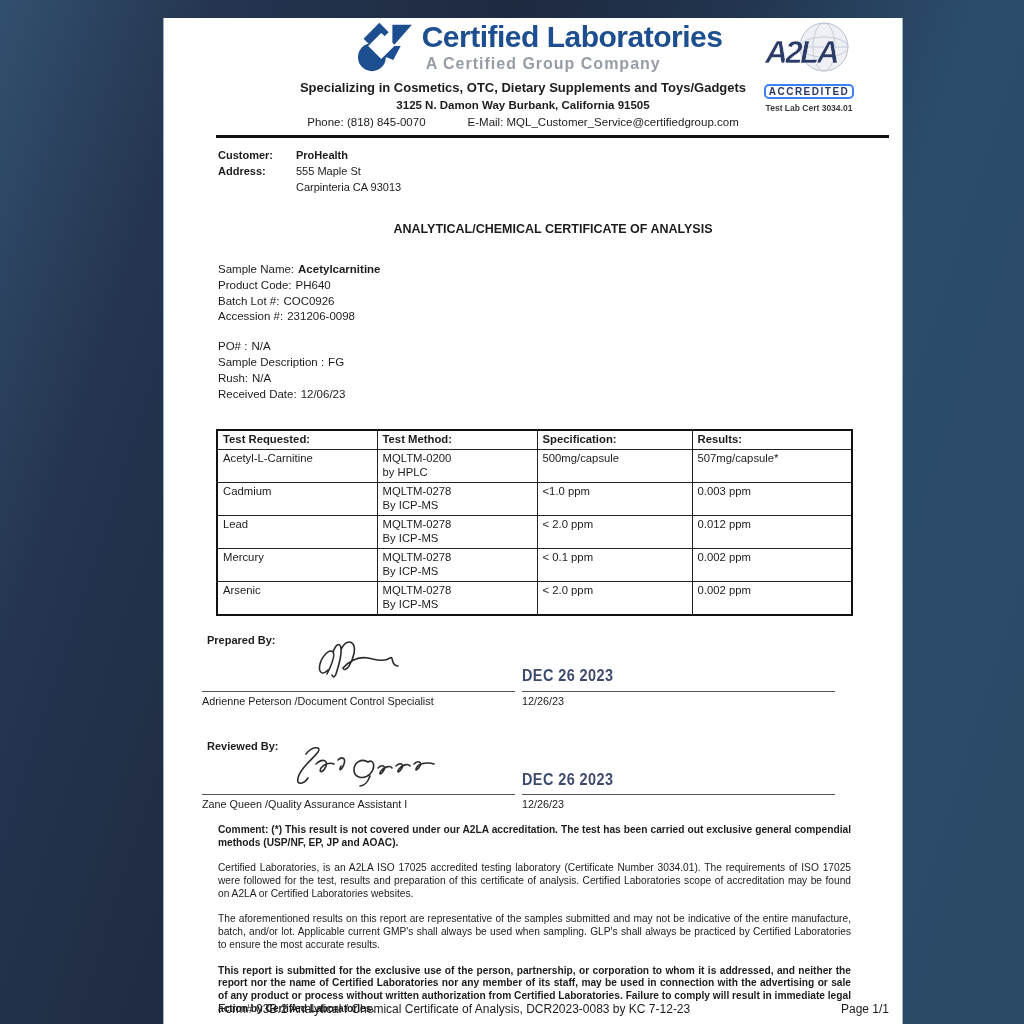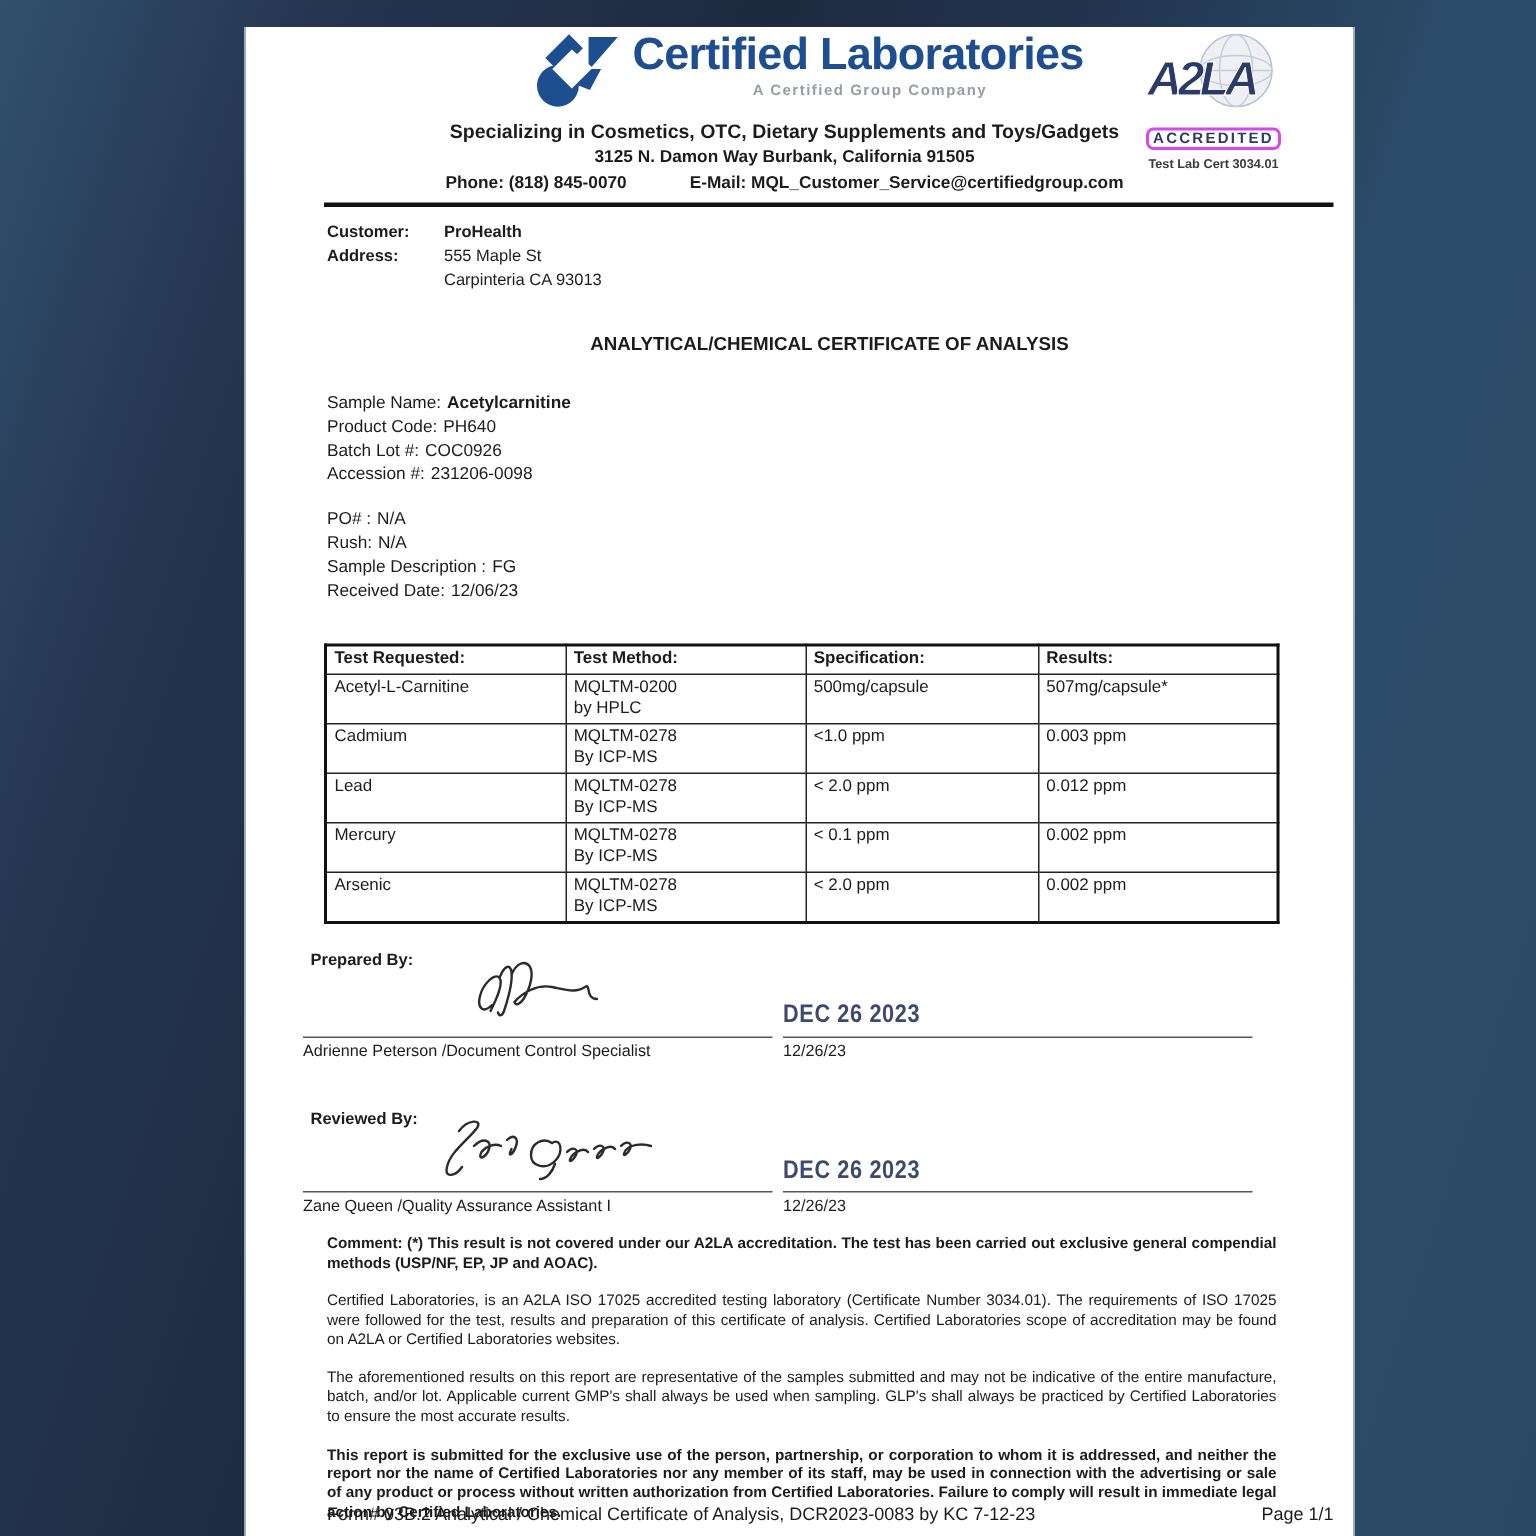--- a/index.html
+++ b/index.html
@@ -17,27 +17,27 @@
     position: absolute; left: 163px; top: 18px; width: 740px; height: 1024px;
     background: #ffffff;
     border-left: 1px solid #9db1c4; border-right: 1px solid #9db1c4;
   }
   
   .header { position: relative; padding-top: 3px; }
   .logo-row { display: flex; justify-content: center; align-items: flex-start; transform: translateX(6px); }
   .logo-icon { width: 56px; height: 52px; margin-right: 10px; }
   .brand-text { text-align: left; }
   .brand-name { font-size: 30px; font-weight: bold; color: #1d4e8f; letter-spacing: -0.5px; line-height: 32px; }
-  .brand-sub { font-size: 10px; color: #979ca6; font-weight: bold; letter-spacing: 1px; margin: 2px 0 0 16px; text-align: center; }
+  .brand-sub { font-size: 16px; color: #979ca6; font-weight: bold; letter-spacing: 1px; margin: 2px 0 0 4px; }
   .tagline { text-align: center; font-weight: bold; font-size: 13px; margin-top: 7px; transform: translateX(-10px); }
   .addr-line { text-align: center; font-weight: bold; font-size: 11.5px; margin-top: 4px; transform: translateX(-10px); }
-  .phone-line { display: flex; justify-content: center; gap: 42px; font-weight: bold; font-size: 11.5px; margin-top: 5px; transform: translateX(-10px); }
+  .phone-line { display: flex; justify-content: center; gap: 42px; font-weight: normal; font-size: 11.5px; margin-top: 5px; transform: translateX(-10px); }
   .badge { position: absolute; top: 3px; left: 598px; width: 94px; text-align: center; }
   .badge-accredited {
-    display: inline-block; border: 2px solid #d946ef; border-radius: 5px;
+    display: inline-block; border: 2px solid #3b82f6; border-radius: 5px;
     padding: 0 3px; font-size: 10px; font-weight: bold; color: #2b3a66;
     letter-spacing: 1.5px; background: #fff; margin-top: -14px; position: relative;
   }
   .badge-cert { font-size: 8.5px; font-weight: bold; color: #3a3a3a; margin-top: 4px; }
   .divider { height: 3px; background: #111; margin: 7px 13px 0 52px; }
   
   .customer { margin: 9px 0 0 54px; font-size: 11px; line-height: 16px; }
   .cust-row { display: flex; }
   .cust-label { width: 78px; font-weight: bold; flex: none; }
   .cust-val-bold { font-weight: bold; }
@@ -152,24 +152,24 @@
         <span>Batch Lot #:</span><span class="val">COC0926</span>
       </div>
       <div class="info-line">
         <span>Accession #:</span><span class="val">231206-0098</span>
       </div>
       <div class="gap"></div>
       <div class="info-line">
         <span>PO# :</span><span class="val">N/A</span>
       </div>
       <div class="info-line">
+        <span>Sample Description :</span><span class="val">FG</span>
+      </div>
+      <div class="info-line">
         <span>Rush:</span><span class="val">N/A</span>
-      </div>
-      <div class="info-line">
-        <span>Sample Description :</span><span class="val">FG</span>
       </div>
       <div class="info-line">
         <span>Received Date:</span><span class="val">12/06/23</span>
       </div>
     </div>
 
     <table class="results">
       <colgroup>
           <col style="width:160px">
           <col style="width:160px">

